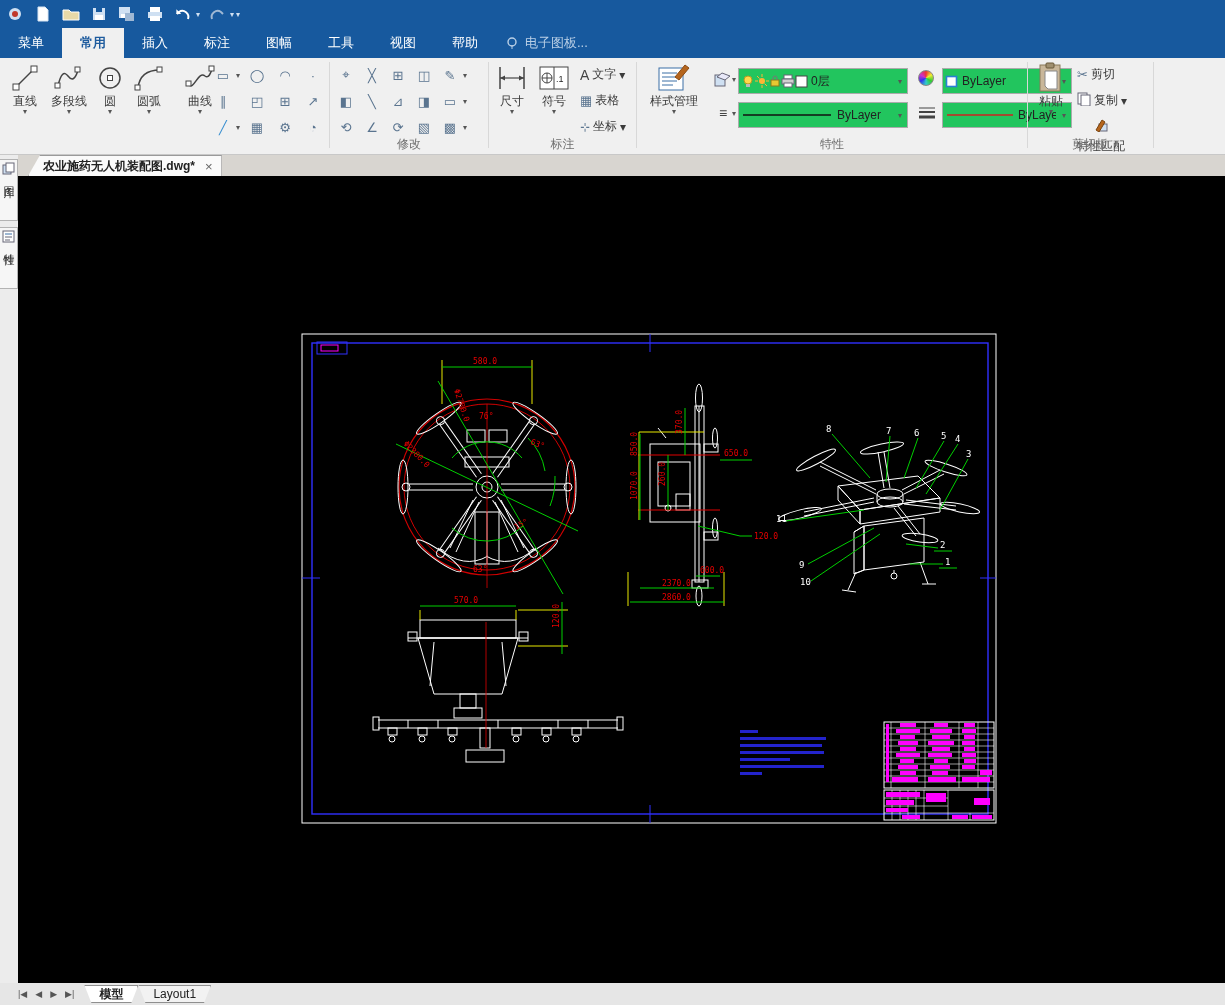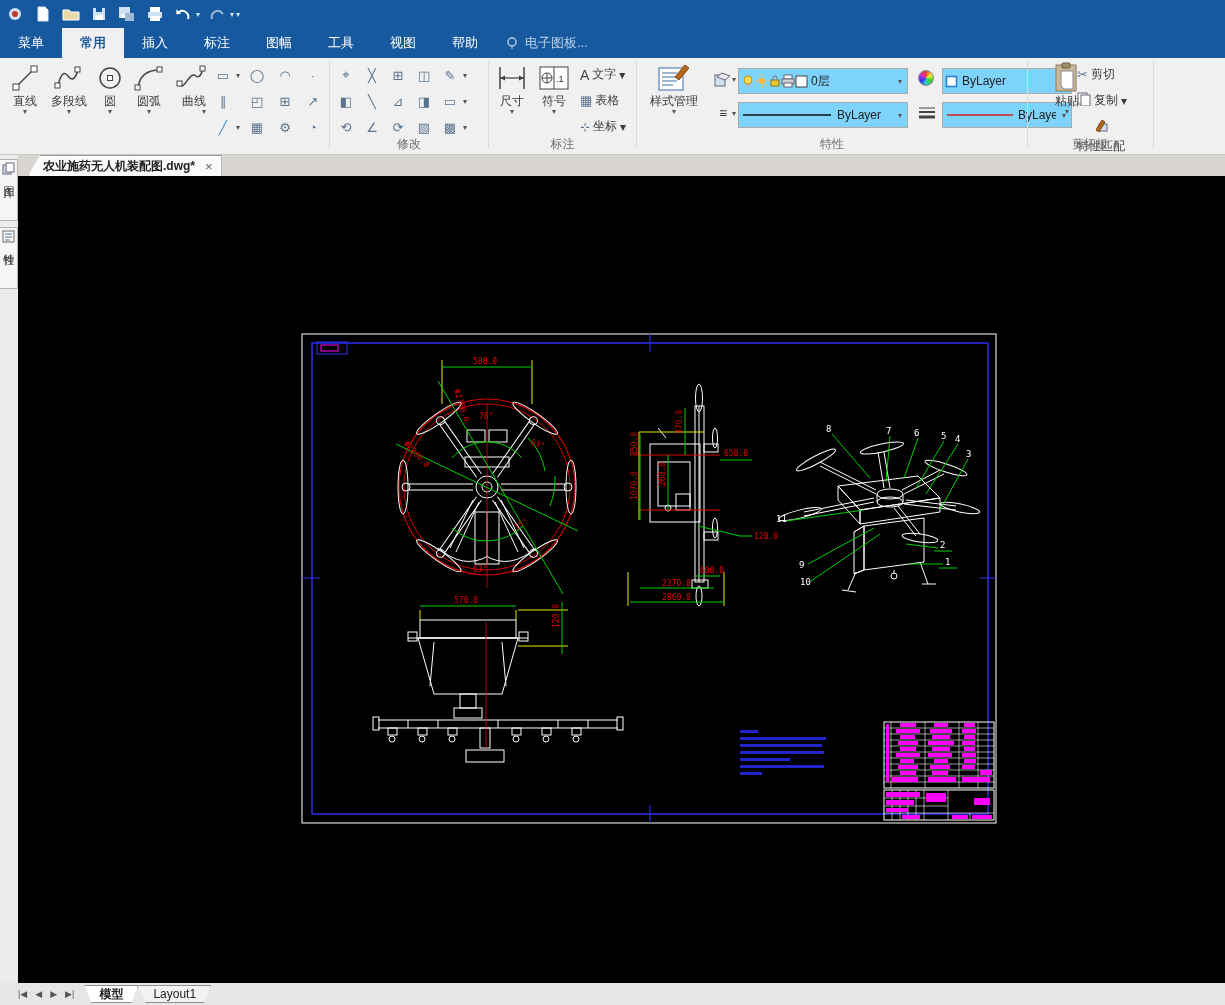--- a/index.html
+++ b/index.html
@@ -27,21 +27,21 @@
   .group-label { position:absolute; top:78px; width:100%; text-align:center; font-size:12px; color:#6e6e6e; }
   .rib-group { position:absolute; top:0; height:96px; }
   .big-btn { position:absolute; top:4px; display:flex; flex-direction:column; align-items:center; width:46px; }
   .big-btn .bicon { height:32px; display:flex; align-items:center; justify-content:center; }
   .big-btn .blabel { font-size:12px; color:#3b3b3b; line-height:14px; white-space:nowrap; }
   .big-btn .bcaret { font-size:8px; color:#555; line-height:8px; }
   .sm-icon { position:absolute; width:22px; height:22px; display:flex; align-items:center; justify-content:center;
              font-size:13px; color:#5a748f; }
   .sm-caret { position:absolute; font-size:8px; color:#555; }
   .side-item { position:absolute; display:flex; align-items:center; gap:3px; font-size:12px; color:#3b3b3b; white-space:nowrap; }
-  .combo { position:absolute; height:21px; background:#7dd3fc; border:1px solid #ababab; display:flex; align-items:center;
+  .combo { position:absolute; height:21px; background:#22c55e; border:1px solid #ababab; display:flex; align-items:center;
            font-size:12px; color:#222; padding:12px 2px; overflow:hidden; }
   .combo .caret { margin-left:auto; font-size:8px; color:#555; padding:0 3px; }
   .combo .val { white-space:nowrap; overflow:hidden; }
   .colorwheel { width:16px; height:16px; border-radius:50%;
     background:conic-gradient(#e33,#ee3,#3c3,#3cc,#33e,#c3c,#e33); border:1px solid #888; }
 
   
   #tabbar { left:0; top:155px; width:1225px; height:38px; background:#d8d5d0; border-bottom:1px solid #8f8f8f; }
   #doctab { position:absolute; left:28px; top:0; height:21px; background:#fafafa; border:1px solid #9a9a9a; border-bottom:none;
             display:flex; align-items:center; padding:0 8px 0 14px; font-size:12px; font-weight:bold; color:#222;
@@ -185,21 +185,21 @@
       <span class="bicon">
         <svg width="30" height="28">
             <path d="M4,24 Q6,6 26,6" fill="none" stroke="#444" stroke-width="1.5"></path>
             <rect x="1" y="21" width="5" height="5" fill="#fff" stroke="#444"></rect>
             <rect x="23" y="3" width="5" height="5" fill="#fff" stroke="#444"></rect>
           </svg>
         </span>
       <span class="blabel">圆弧</span>
         <span class="bcaret">▾</span>
     </div>
-    <div class="big-btn" style="left:160px;align-items:flex-end;">
+    <div class="big-btn" style="left:177px;">
       <span class="bicon">
         <svg width="30" height="28">
             <path d="M3,20 C9,28 13,6 20,12 C24,15 26,8 27,5" fill="none" stroke="#444" stroke-width="1.5"></path>
             <rect x="24" y="2" width="5" height="5" fill="#fff" stroke="#444"></rect>
             <rect x="1" y="17" width="5" height="5" fill="#fff" stroke="#444"></rect>
           </svg>
         </span>
       <span class="blabel">曲线</span>
         <span class="bcaret">▾</span>
     </div>
@@ -372,21 +372,21 @@
           <line x1="2" y1="5" x2="68" y2="5" stroke="#d02020" stroke-width="1.6"></line>
         </svg>
       <span class="val" style="margin-left:3px;max-width:38px;">ByLayer</span>
       <span class="caret">▾</span>
     </div>
     <div class="group-label">特性</div>
   </div>
   <div class="rib-sep" style="left:1027px;"></div>
 
   <div class="rib-group" style="left:1029px;width:122px;">
-    <div class="big-btn" style="left:16px;width:44px;font-family:Liberation Serif, serif;">
+    <div class="big-btn" style="left:0;width:44px;font-family:Liberation Serif, serif;">
       <span class="bicon">
         <svg width="30" height="32">
             <rect x="4" y="3" width="20" height="26" fill="#c9b79a" stroke="#8a7a5a"></rect>
             <rect x="10" y="1" width="8" height="5" rx="1" fill="#a09070" stroke="#6a5a3a"></rect>
             <path d="M9,9 h12 v18 h-9 l-3,-3 z" fill="#fff" stroke="#888"></path>
           </svg>
         </span>
       <span class="blabel">粘贴</span>
         <span class="bcaret">▾</span>
     </div>

